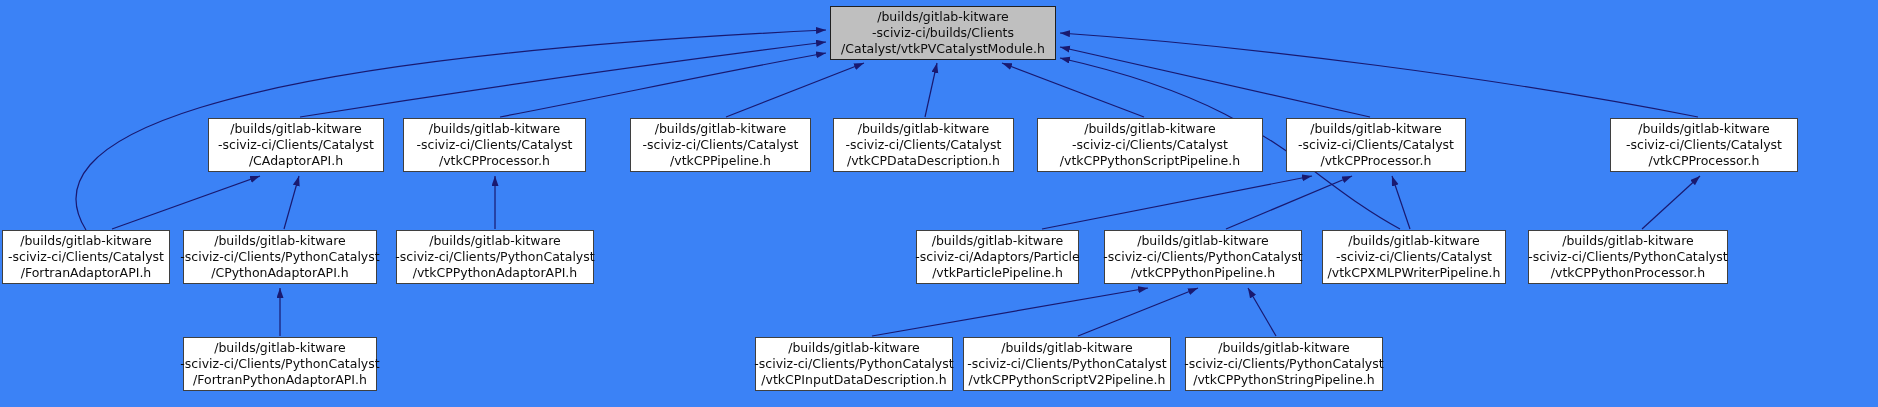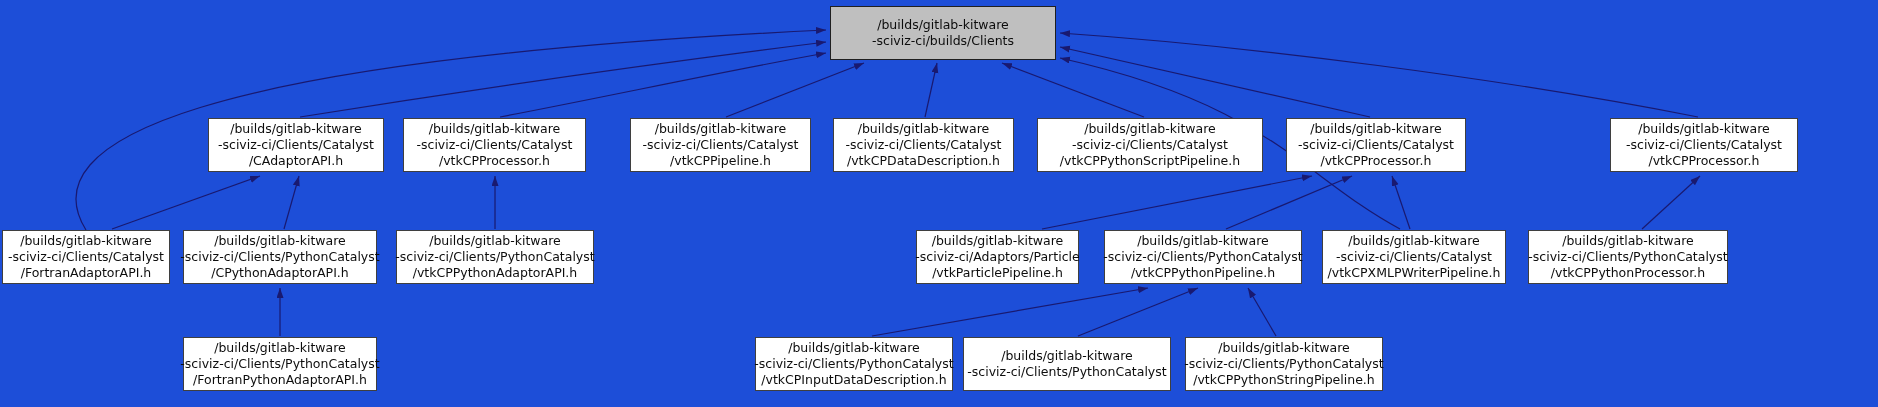--- a/index.html
+++ b/index.html
@@ -1,20 +1,20 @@
 <!DOCTYPE html>
 <html><head>
 <meta charset="utf-8">
 <style>
   html, body { margin: 0; padding: 0; background: #ffffff; }
   #graph-canvas {
     position: relative;
     width: 1878px;
     height: 407px;
-    background: #1d4ed8;
+    background: #3b82f6;
     overflow: hidden;
     font-family: "DejaVu Sans", sans-serif;
   }
   #edge-layer {
     position: absolute;
     left: 0; top: 0;
     width: 1878px; height: 407px;
     pointer-events: none;
   }
   .node {
@@ -69,20 +69,21 @@
         <path d="M 1642 229 L 1700 176" fill="none" stroke="#191970" stroke-width="1.2" marker-end="url(#arrowhead)"></path>
         <path d="M 872 336 L 1148 288" fill="none" stroke="#191970" stroke-width="1.2" marker-end="url(#arrowhead)"></path>
         <path d="M 1078 336 L 1198 288" fill="none" stroke="#191970" stroke-width="1.2" marker-end="url(#arrowhead)"></path>
         <path d="M 1276 336 L 1248 288" fill="none" stroke="#191970" stroke-width="1.2" marker-end="url(#arrowhead)"></path>
       </g>
   </svg>
   <div id="node-layer">
       <div class="node highlight" style="left: 830px; top: 6px; width: 226px; height: 54px;">
         <span>/builds/gitlab-kitware</span>
         <span>-sciviz-ci/builds/Clients</span>
+        <span>/Catalyst/vtkPVCatalystModule.h</span>
       </div>
       <div class="node" style="left: 208px; top: 118px; width: 176px; height: 54px;">
         <span>/builds/gitlab-kitware</span>
         <span>-sciviz-ci/Clients/Catalyst</span>
         <span>/CAdaptorAPI.h</span>
       </div>
       <div class="node" style="left: 403px; top: 118px; width: 183px; height: 54px;">
         <span>/builds/gitlab-kitware</span>
         <span>-sciviz-ci/Clients/Catalyst</span>
         <span>/vtkCPProcessor.h</span>
@@ -153,20 +154,21 @@
         <span>/FortranPythonAdaptorAPI.h</span>
       </div>
       <div class="node" style="left: 755px; top: 337px; width: 198px; height: 54px;">
         <span>/builds/gitlab-kitware</span>
         <span>-sciviz-ci/Clients/PythonCatalyst</span>
         <span>/vtkCPInputDataDescription.h</span>
       </div>
       <div class="node" style="left: 963px; top: 337px; width: 208px; height: 54px;">
         <span>/builds/gitlab-kitware</span>
         <span>-sciviz-ci/Clients/PythonCatalyst</span>
+        <span>/vtkCPPythonScriptV2Pipeline.h</span>
       </div>
       <div class="node" style="left: 1185px; top: 337px; width: 198px; height: 54px;">
         <span>/builds/gitlab-kitware</span>
         <span>-sciviz-ci/Clients/PythonCatalyst</span>
         <span>/vtkCPPythonStringPipeline.h</span>
       </div>
     </div>
 </div>
 
 </body></html>

